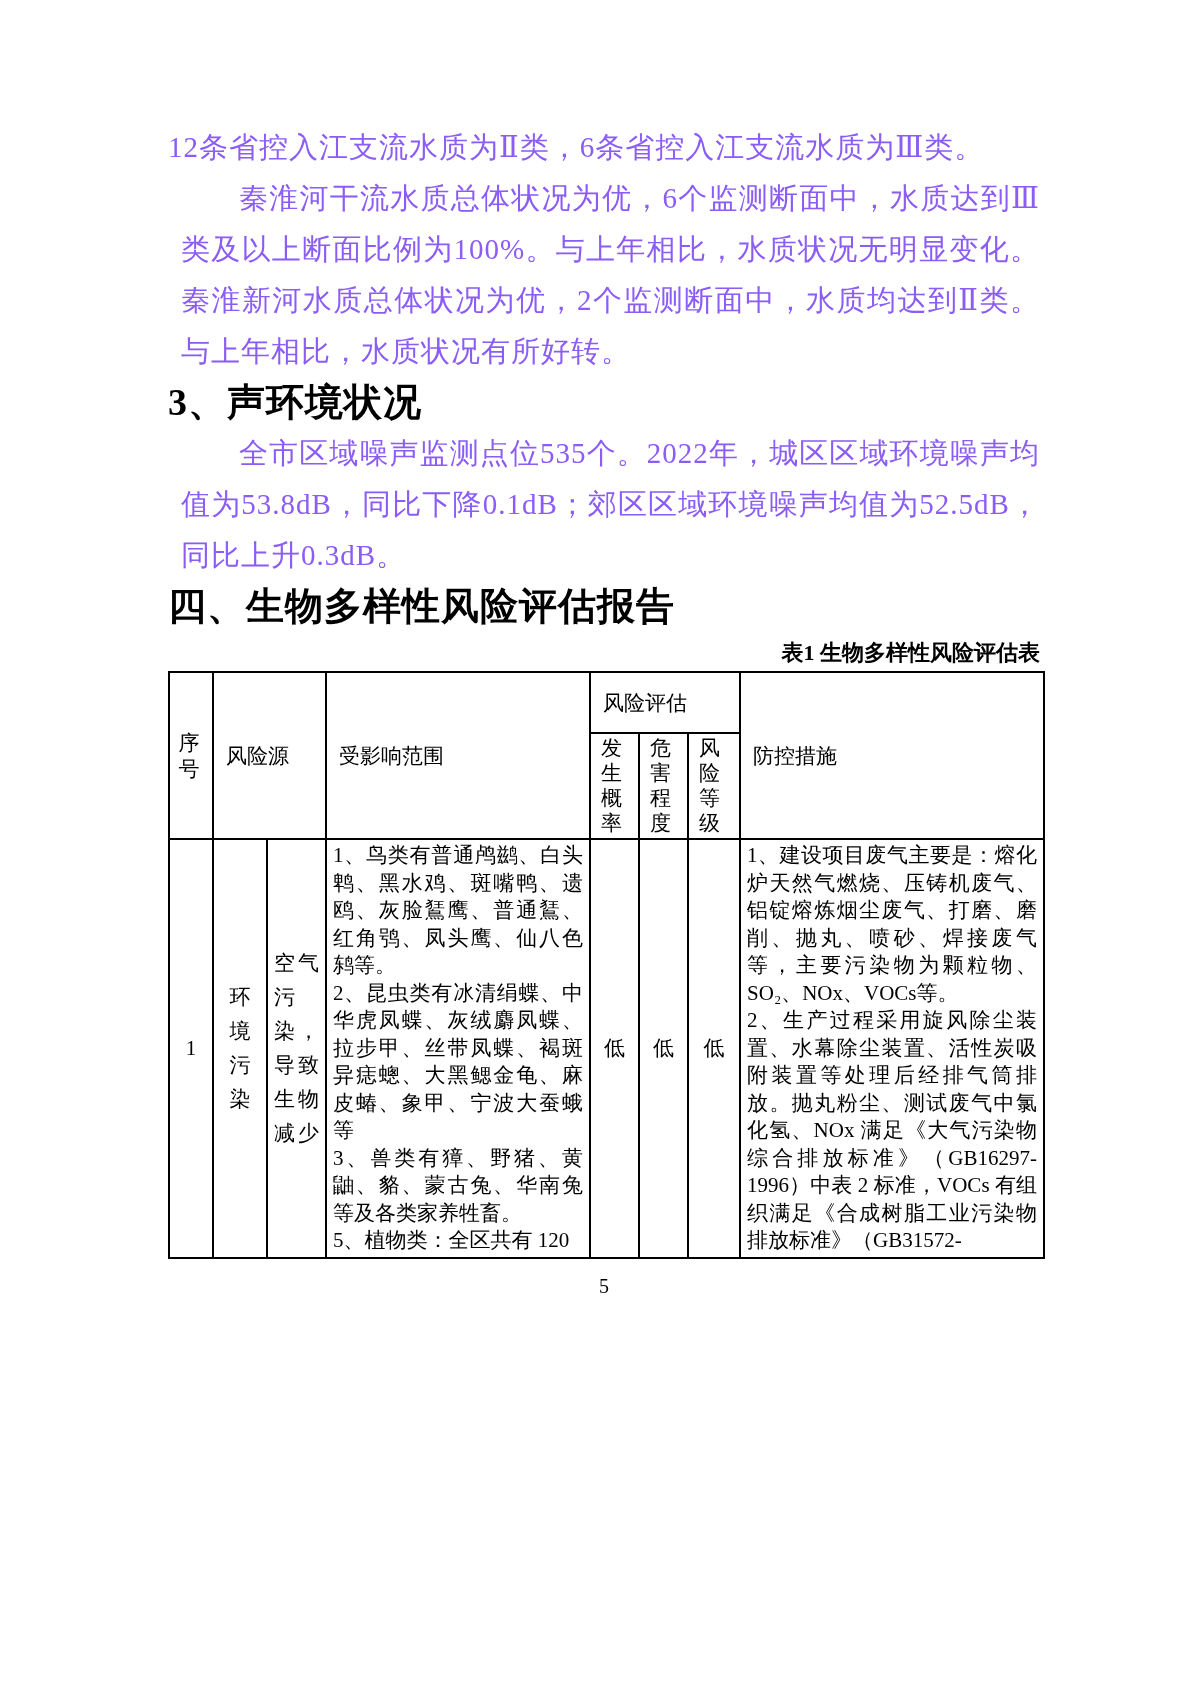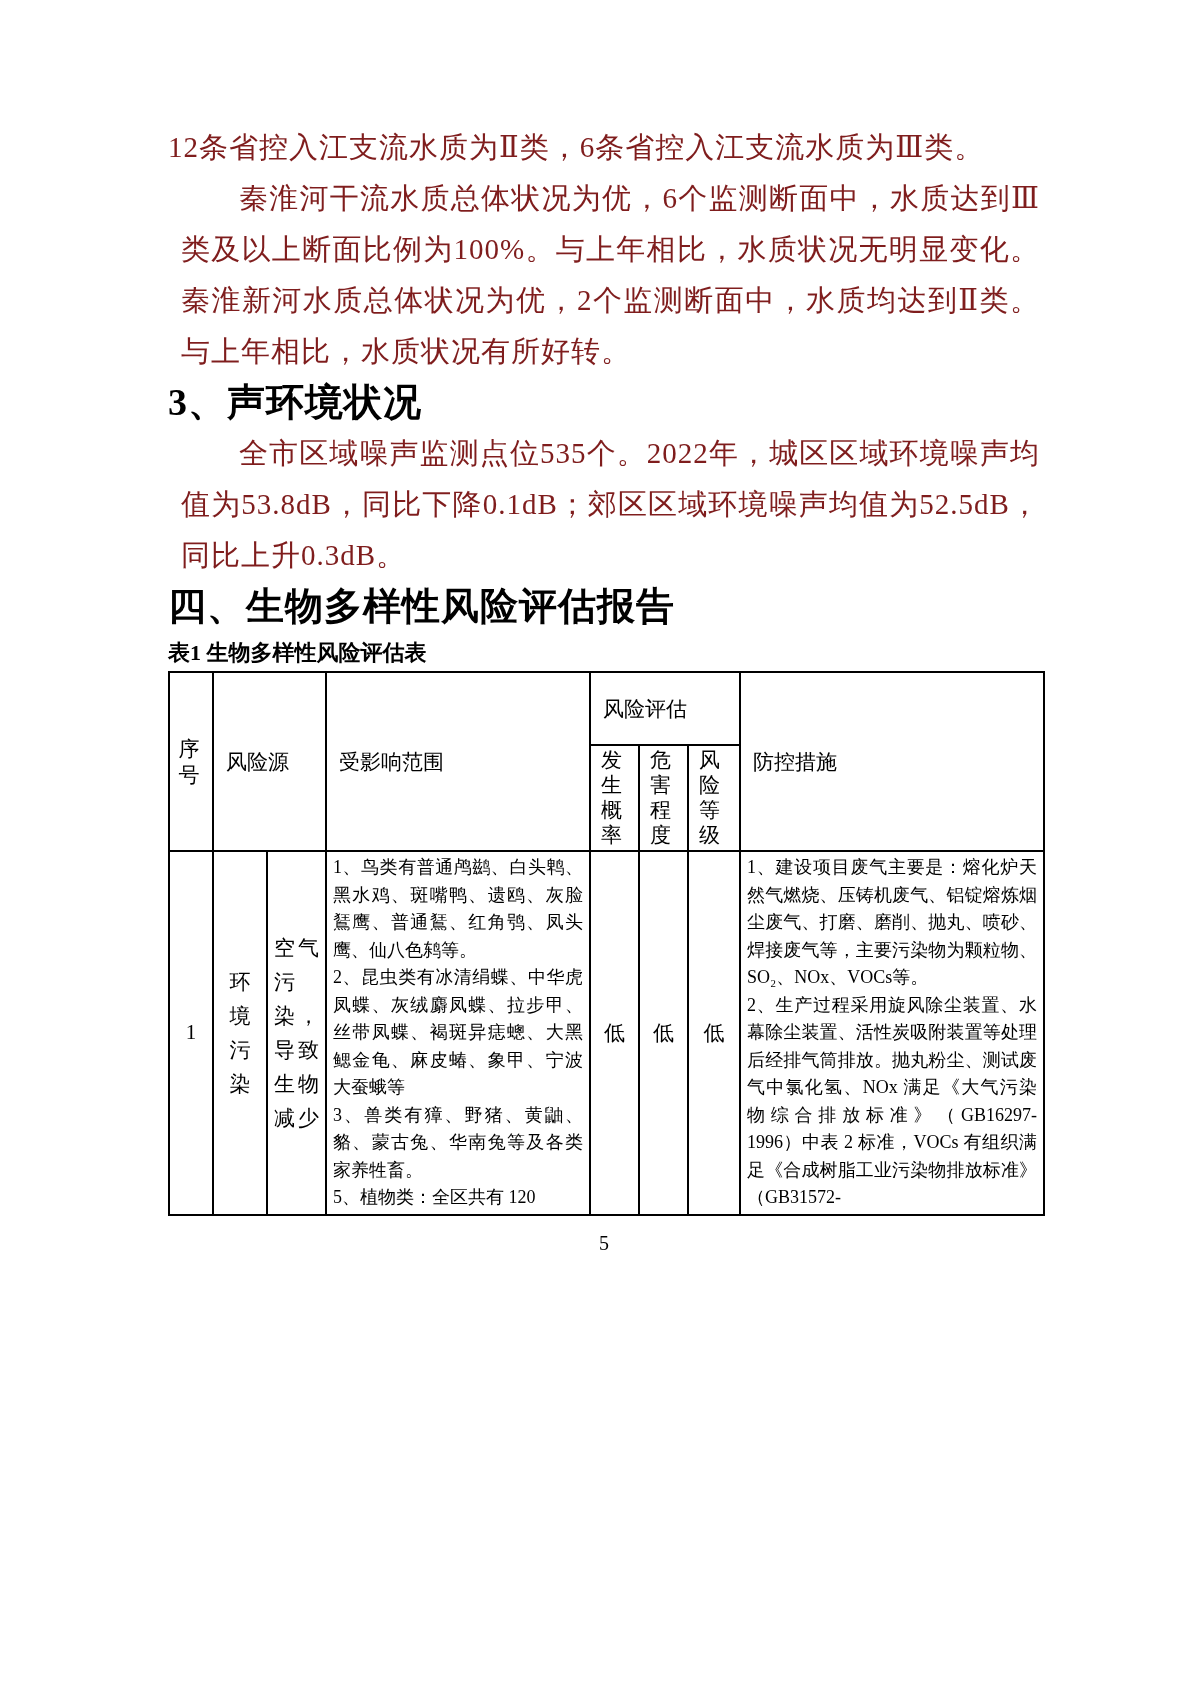--- a/index.html
+++ b/index.html
@@ -18,60 +18,60 @@
     position: absolute;
     left: 168px;
     top: 122px;
     width: 872px;
   }
   p.body {
     font-size: 29px;
     line-height: 51px;
     text-align: justify;
     letter-spacing: 1px;
-    color: #7f1d1d;
+    color: #8b5cf6;
   }
   p.body.indent { text-indent: 58px; margin-left: 13px; }
   h3.head {
     font-size: 38px;
     line-height: 51px;
     font-weight: bold;
     letter-spacing: 1px;
   }
   .caption {
     font-size: 22px;
     font-weight: bold;
-    text-align: left;
+    text-align: right;
     line-height: 30px;
     margin-top: 6px;
     margin-bottom: 3px;
   }
   table.risk {
     border-collapse: collapse;
     table-layout: fixed;
     width: 875px;
     font-size: 21px;
     color: #000;
   }
   table.risk th, table.risk td {
     border: 2px solid #000;
     font-weight: normal;
     vertical-align: middle;
     padding: 2px 6px;
   }
-  tr.hr1 th { height: 73px; text-align: left; padding-left: 12px; line-height: 26px; }
+  tr.hr1 th { height: 61px; text-align: left; padding-left: 12px; line-height: 26px; }
   tr.hr2 th { height: 101px; text-align: left; padding-left: 10px; line-height: 25px; }
   .v { white-space: pre-line; }
   th.th-seq { text-align: center !important; padding-left: 2px !important; line-height: 27px; }
   td.c-seq { text-align: center; }
   td.c-src { text-align: center; line-height: 34px; padding: 2px 4px; }
   td.c-cause { text-align: justify; text-align-last: justify; line-height: 34px; padding: 2px 9px; }
   td.c-scope, td.c-measures { vertical-align: middle; padding: 4px 9px; }
   td.c-scope p, td.c-measures p {
-    font-size: 18px;
+    font-size: 21px;
     line-height: 27.5px;
     text-align: justify;
   }
   td.c-low { text-align: center; }
   .page-number {
     text-align: center;
     font-size: 20px;
     margin-top: 16px;
   }
 </style>

